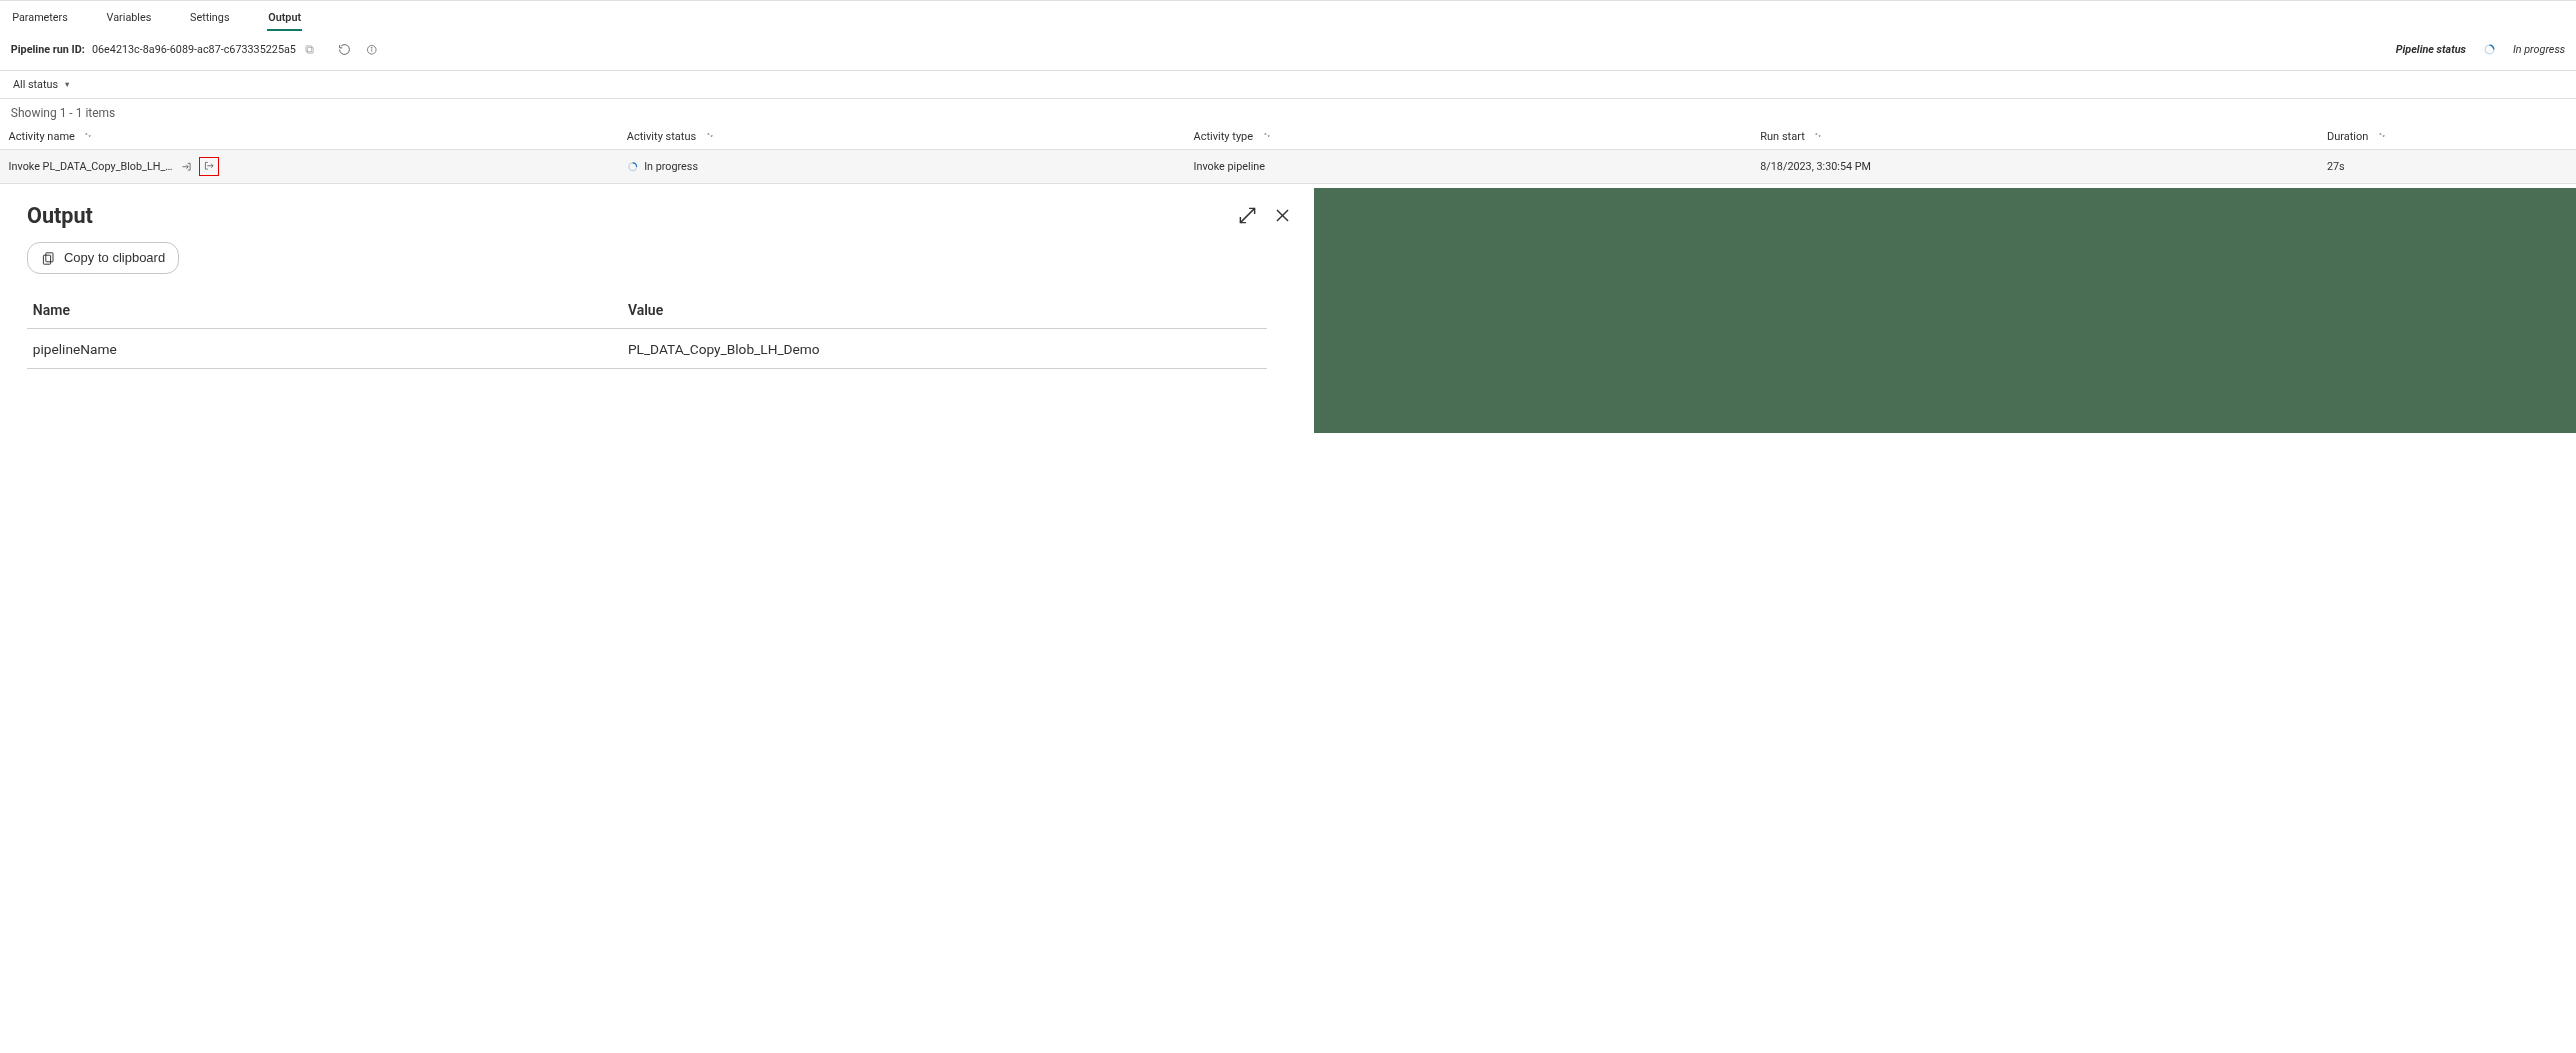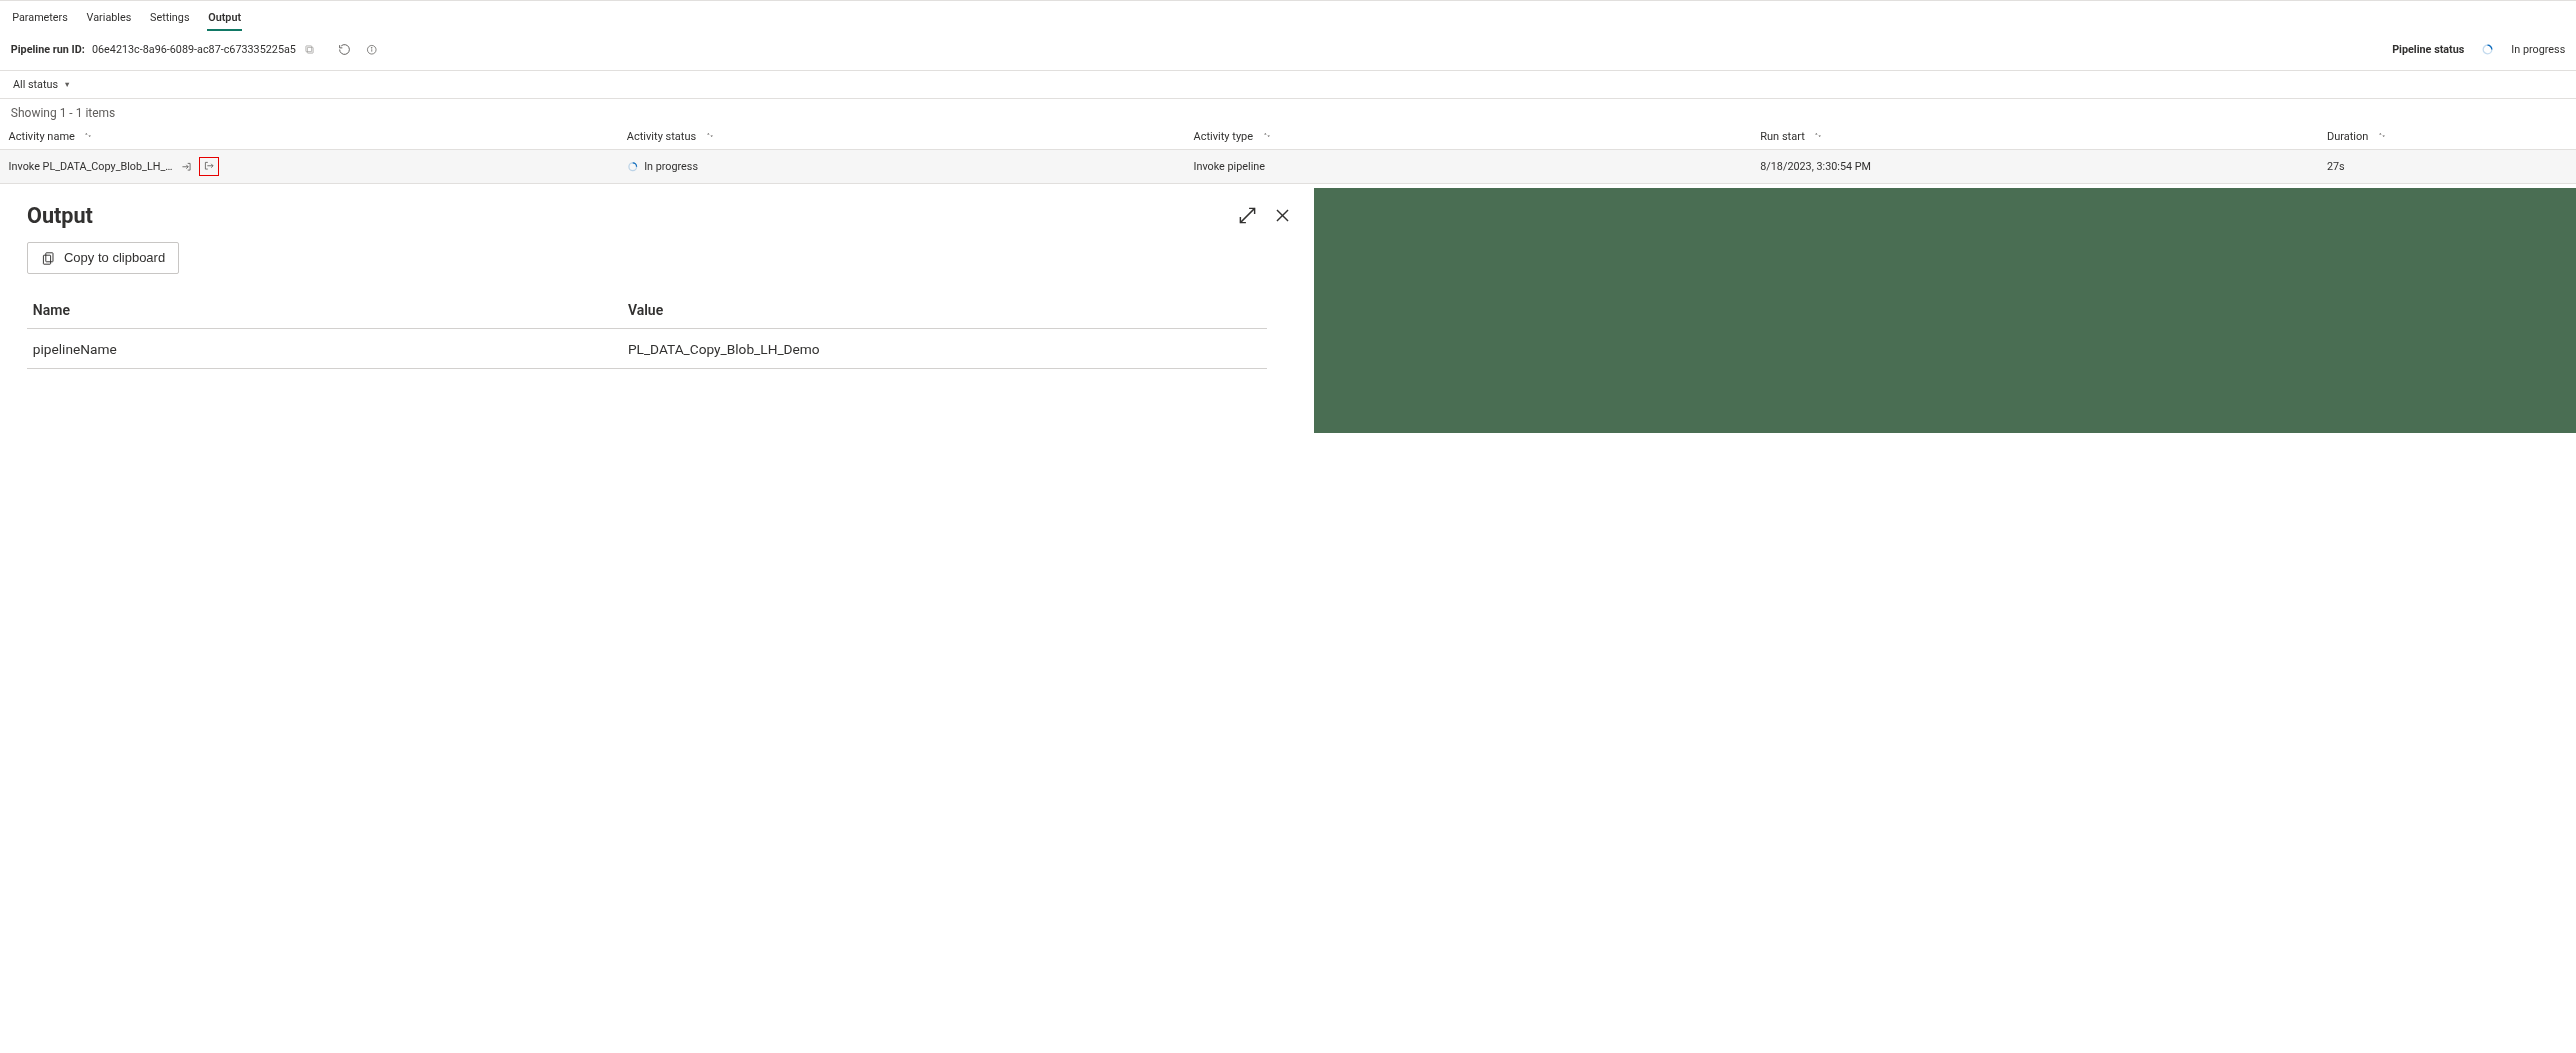--- a/index.html
+++ b/index.html
@@ -5,21 +5,21 @@
     * { box-sizing: border-box; margin: 0; padding: 0; }
     body {
       font-family: "Segoe UI", -apple-system, BlinkMacSystemFont, Roboto, sans-serif;
       font-size: 10px;
       color: #323130;
       background: #fff;
     }
     .top-border { border-top: 0.7px solid #e1dfdd; }
     .tabs {
       display: flex;
-      gap: 16px;
+      gap: 36px;
       padding: 5.8px 10.8px 0 10.8px;
       border-bottom: 0.7px solid transparent;
     }
     .tab {
       padding: 4.3px 1.4px 7.2px 1.4px;
       cursor: pointer;
       font-size: 10.8px;
       color: #323130;
       position: relative;
     }
@@ -39,20 +39,21 @@
       padding: 10px 10.8px 13px 10.8px;
       border-bottom: 0.7px solid #e1dfdd;
       font-size: 10.8px;
     }
     .runinfo .label { font-weight: 700; margin-right: 7.2px; }
     .runinfo .right {
       margin-left: auto;
       display: flex;
       align-items: center;
       gap: 17px;
+      font-style: italic;
     }
     .icon-btn {
       width: 14.4px; height: 14.4px;
       display: inline-flex; align-items: center; justify-content: center;
       color: #605e5c;
       cursor: pointer;
       margin-left: 7.2px;
     }
     .muted-icon { color: #a19f9d; margin-left: 8.6px; }
     .status-filter {
@@ -152,21 +153,21 @@
       width: 19px; height: 19px;
       color: #323130;
       cursor: pointer;
     }
     .copy-btn {
       display: inline-flex;
       align-items: center;
       gap: 8.6px;
       border: 0.7px solid #c8c6c4;
       background: #fff;
-      border-radius: 2px;
+      border-radius: 13px;
       padding: 7.2px 13px;
       font-size: 13px;
       cursor: pointer;
       color: #323130;
     }
     .copy-btn .cp-icon { color: #323130; }
     .kv-table {
       width: 98%;
       margin-top: 21.6px;
       border-collapse: collapse;

